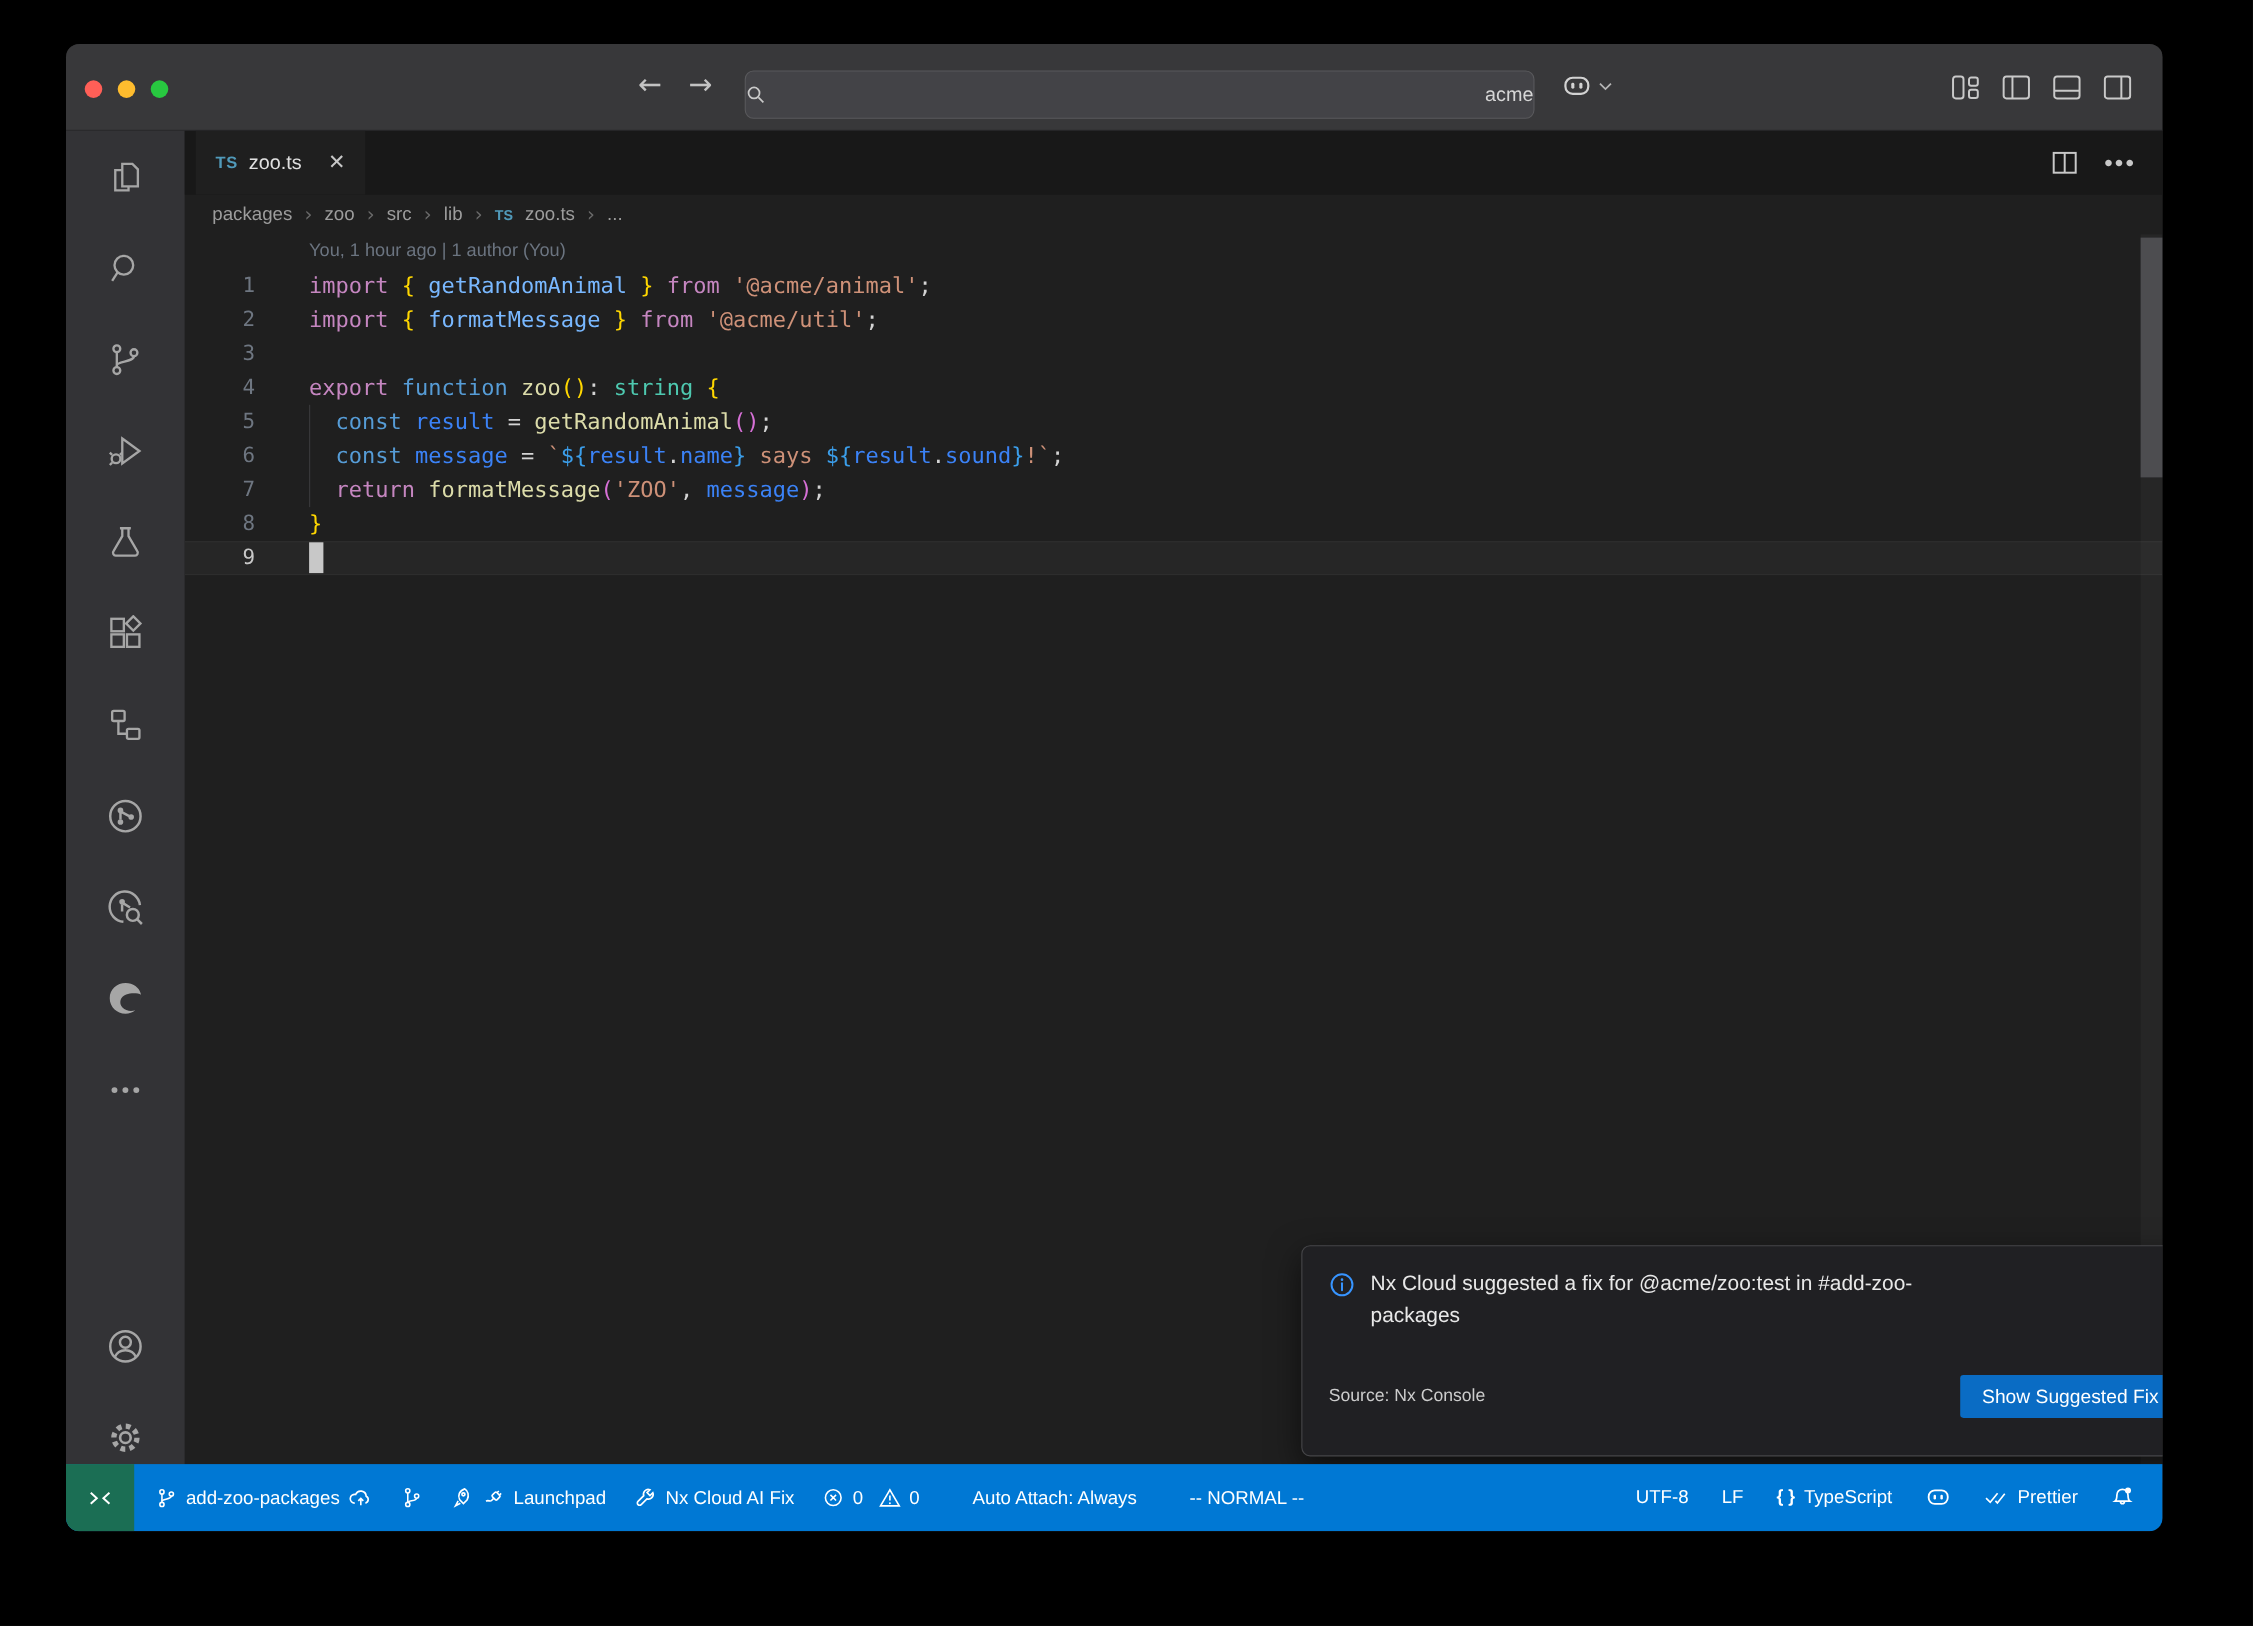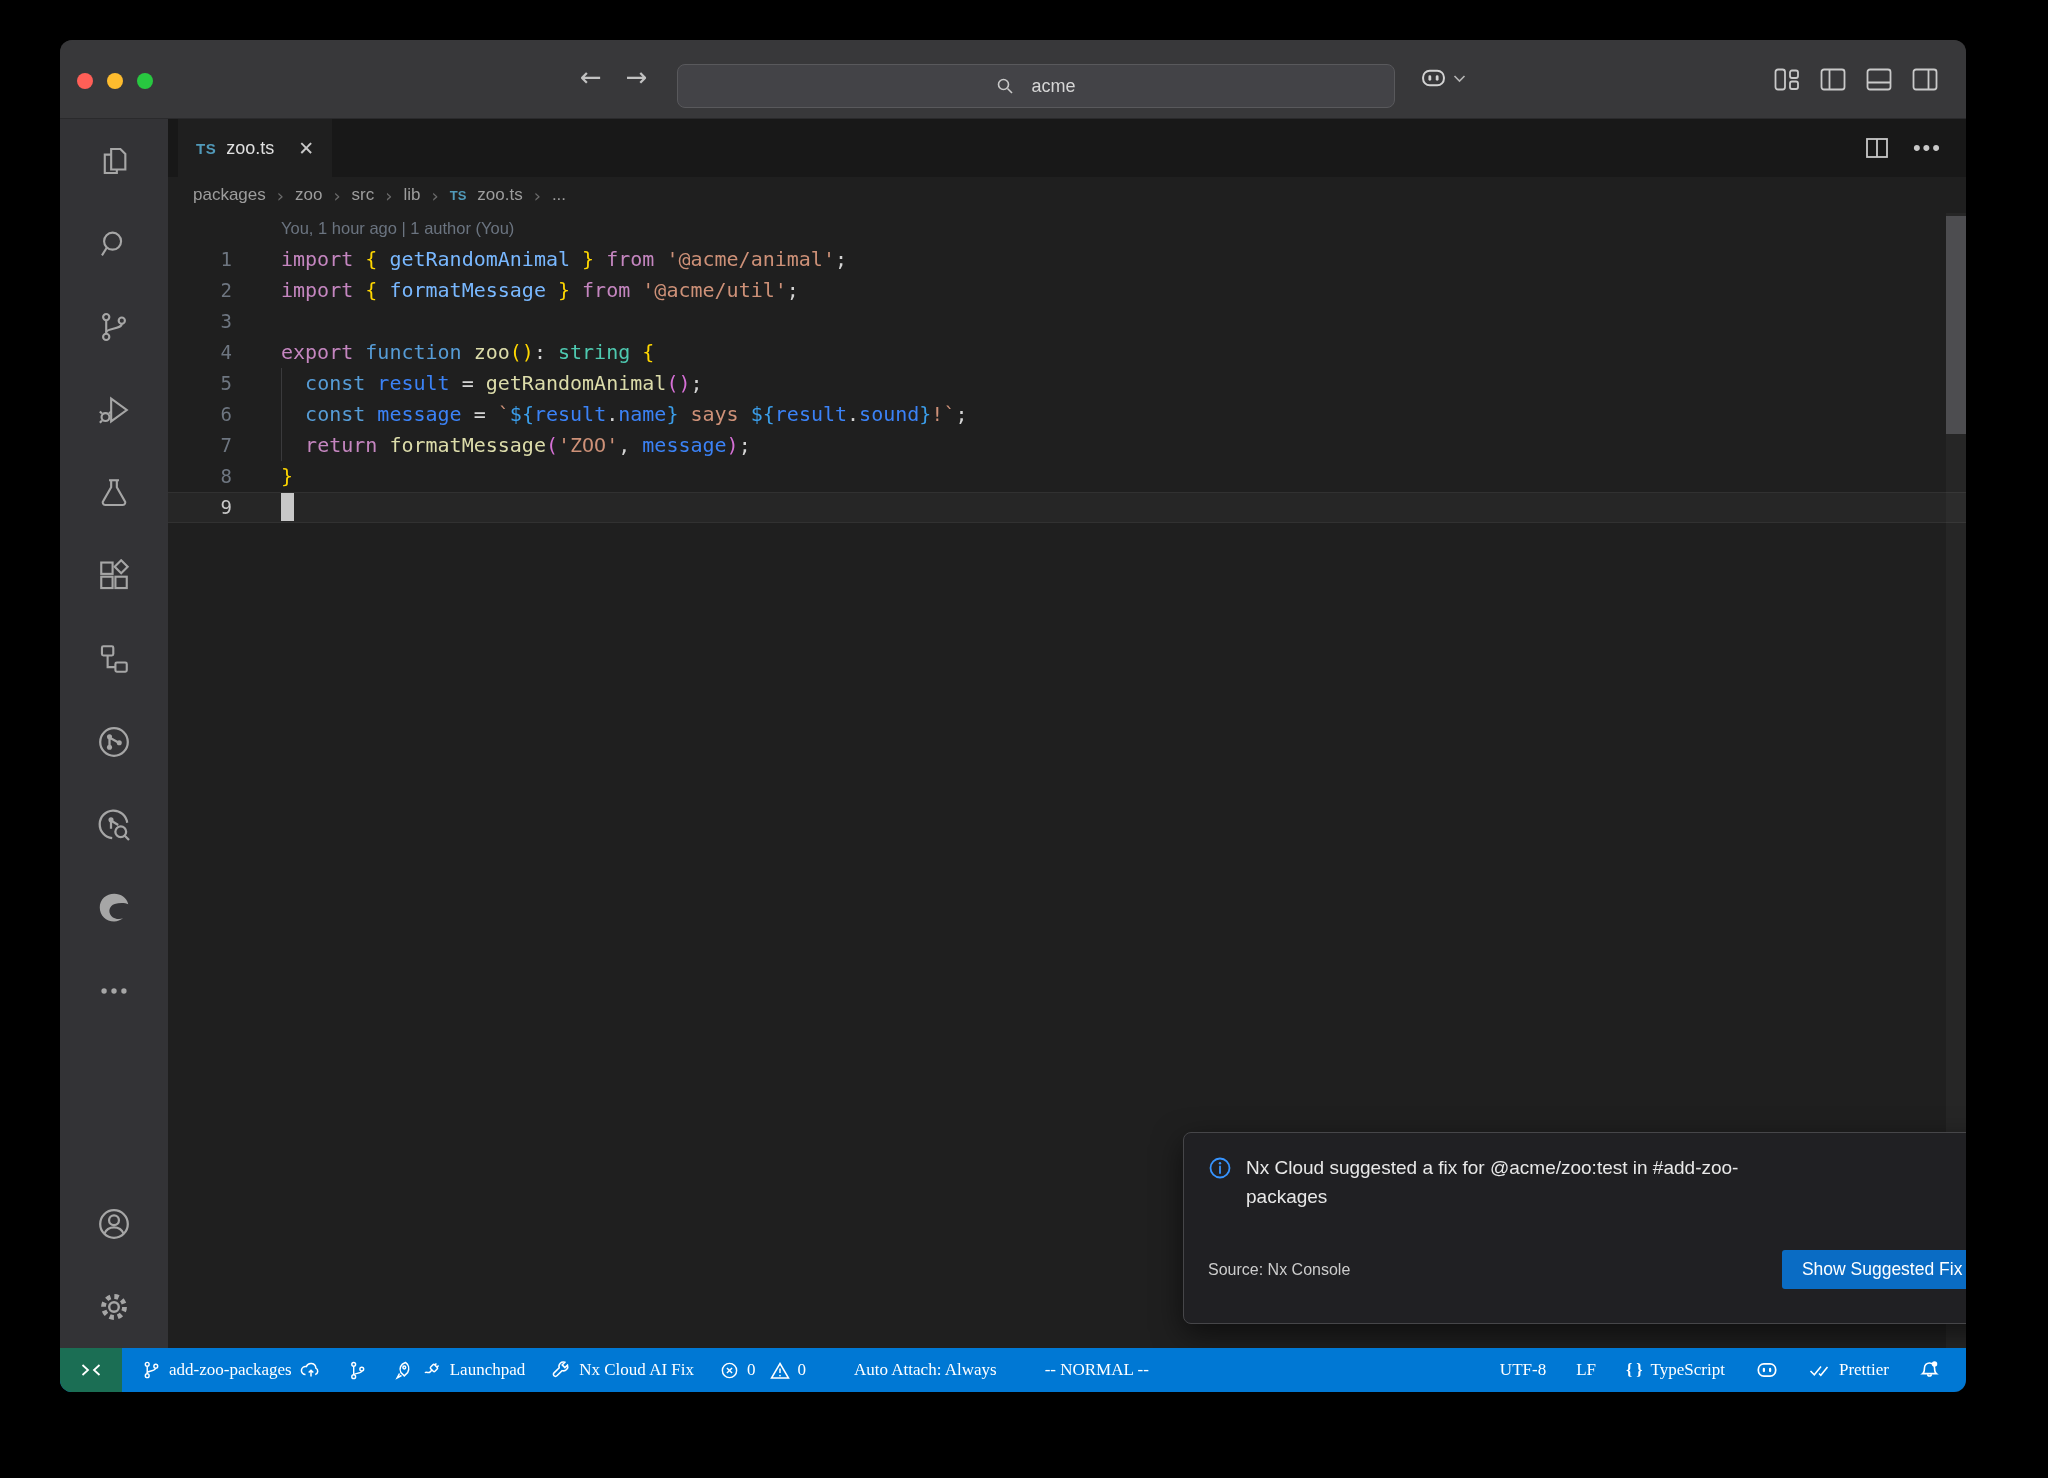--- a/index.html
+++ b/index.html
@@ -8,21 +8,21 @@
   .window{position:absolute;left:60px;top:40px;width:1906px;height:1352px;background:#1F1F1F;
           border-radius:12px;overflow:hidden;box-shadow:0 18px 60px rgba(0,0,0,.8);}
   
   .titlebar{position:relative;height:78px;background:#38383A;border-bottom:1px solid #2A2A2C;}
   .traffic{position:absolute;left:17px;top:33px;display:flex;gap:14px;}
   .dot{width:16px;height:16px;border-radius:50%;}
   .dot.r{background:#FF5F57}.dot.y{background:#FEBC2E}.dot.g{background:#28C840}
   .navarrows{position:absolute;left:520px;top:22px;display:flex;gap:24px;color:#C2C2C2;
              font-family:"DejaVu Sans",sans-serif;font-size:26px;}
   .cmdcenter{position:absolute;left:617px;top:24px;width:718px;height:44px;background:#434347;
-             border:1px solid #59595C;border-radius:8px;display:flex;align-items:center;justify-content:center;
+             border:1px solid #59595C;border-radius:8px;display:flex;align-items:center;justify-content:space-between;
              gap:17px;color:#D6D6D6;font-size:18px;box-sizing:border-box;}
   .copilotmenu{position:absolute;left:1360px;top:26px;display:flex;align-items:center;gap:6px;color:#CFCFCF;}
   .layouticons{position:absolute;right:28px;top:28px;display:flex;gap:20px;color:#C9C9C9;}
   svg{display:block}
   
   .main{position:absolute;top:79px;left:0;right:0;bottom:44px;display:flex;}
   .activitybar{width:108px;background:#333336;display:flex;flex-direction:column;align-items:center;flex:none;}
   .abitem{height:83px;width:108px;display:flex;align-items:center;justify-content:center;color:#A6A6A6;}
   .abitem.bottom1{margin-top:auto;}
   .editorgroup{flex:1;display:flex;flex-direction:column;background:#1F1F1F;position:relative;min-width:0;}
@@ -48,22 +48,22 @@
                box-shadow:inset 0 1px 0 rgba(255,255,255,0.05),inset 0 -1px 0 rgba(255,255,255,0.05);}
   .crow.active .ln{color:#C8C8C8;}
   .cursor{display:inline-block;width:13px;height:28px;background:#C8C8C8;vertical-align:middle;margin-top:-4px;}
   .indent-guide{position:absolute;left:113px;top:155px;width:1px;height:93px;background:#3A3A3C;}
   .tk-kw{color:#C586C0}.tk-kwb{color:#569CD6}.tk-var{color:#3b82f6}.tk-fn{color:#DCDCAA}
   .tk-fni{color:#79B8FF}.tk-str{color:#CE9178}.tk-ty{color:#4EC9B0}.tk-p{color:#D4D4D4}
   .tk-b1{color:#FFD700}.tk-b2{color:#D670D6}.tk-tpl{color:#3B9EEA}
   .scrolltrack{position:absolute;top:94px;bottom:0;right:0;width:20px;background:rgba(255,255,255,0.03);}
   .scrollthumb{position:absolute;top:97px;right:0;width:20px;height:218px;background:#4D4D50;}
   
-  .statusbar{position:absolute;left:0;right:0;bottom:0;height:44px;background:#0078D4;display:flex;
-             align-items:center;color:#FFF;font-size:17px;font-family:Liberation Serif, serif;}
+  .statusbar{position:absolute;left:0;right:0;bottom:0;height:61px;background:#0078D4;display:flex;
+             align-items:center;color:#FFF;font-size:17px;}
   .sb-remote{width:62px;align-self:stretch;background:#1B6E54;display:flex;align-items:center;
              justify-content:center;flex:none;}
   .sb-left{display:flex;align-items:center;gap:26px;margin-left:20px;}
   .sb-item{display:flex;align-items:center;gap:8px;white-space:nowrap;}
   .gap-lg{margin-left:22px;}
   .sb-right{margin-left:auto;display:flex;align-items:flex-start;gap:30px;padding-right:26px;}
   .braces{font-size:16px;font-weight:700;}
   
   .toast{position:absolute;left:1123px;top:1092px;width:932px;height:192px;background:#202023;
          border:1px solid #464649;border-radius:8px;box-shadow:0 10px 30px rgba(0,0,0,.55);

